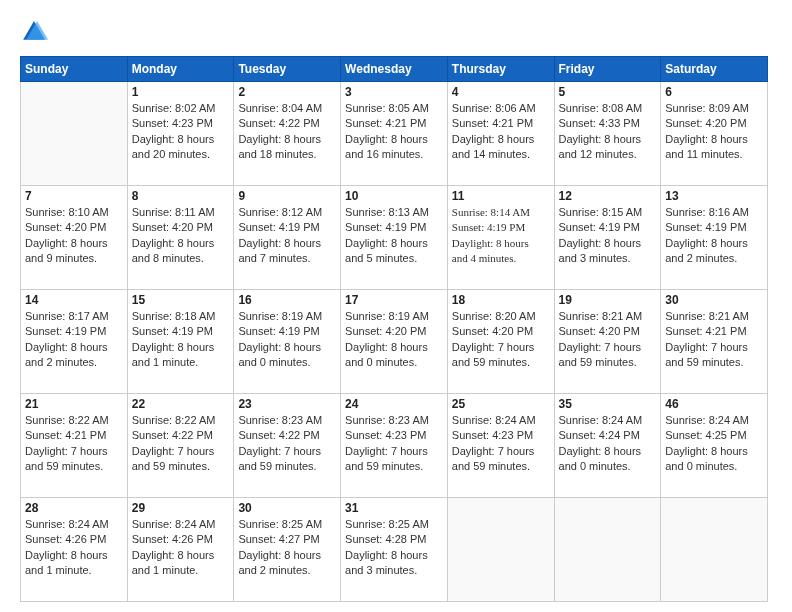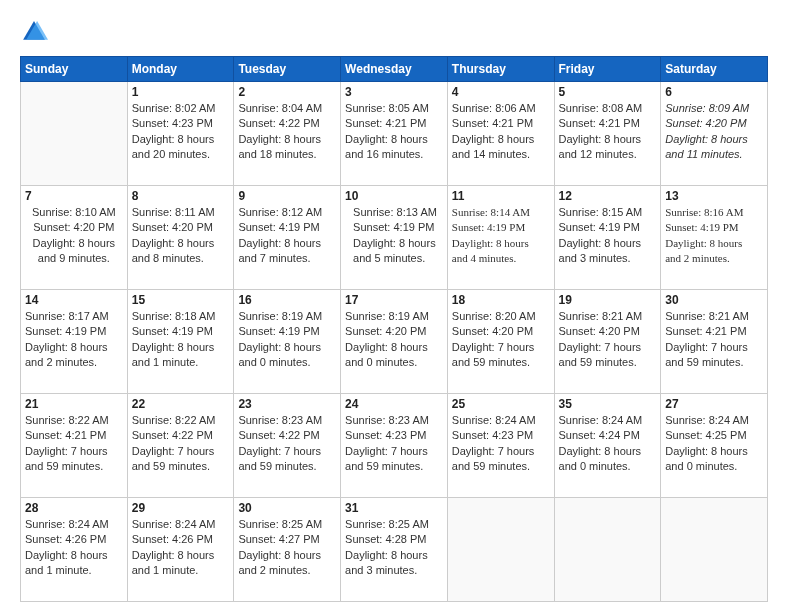--- a/index.html
+++ b/index.html
@@ -159,78 +159,78 @@
           <td>
             <span class="day-num">4</span>
             <div class="day-info" style="white-space: pre-line;">Sunrise: 8:06 AM
 Sunset: 4:21 PM
 Daylight: 8 hours
 and 14 minutes.</div>
           </td>
           <td>
             <span class="day-num">5</span>
             <div class="day-info" style="white-space: pre-line;">Sunrise: 8:08 AM
-Sunset: 4:21 PM
+Sunset: 4:33 PM
 Daylight: 8 hours
 and 12 minutes.</div>
           </td>
           <td>
             <span class="day-num">6</span>
-            <div class="day-info" style="white-space: pre-line; font-style: italic;">Sunrise: 8:09 AM
+            <div class="day-info" style="white-space: pre-line;">Sunrise: 8:09 AM
 Sunset: 4:20 PM
 Daylight: 8 hours
 and 11 minutes.</div>
           </td>
         </tr>
         <tr>
           <td>
             <span class="day-num">7</span>
-            <div class="day-info" style="white-space: pre-line; text-align: center;">Sunrise: 8:10 AM
+            <div class="day-info" style="white-space: pre-line;">Sunrise: 8:10 AM
 Sunset: 4:20 PM
 Daylight: 8 hours
 and 9 minutes.</div>
           </td>
           <td>
             <span class="day-num">8</span>
             <div class="day-info" style="white-space: pre-line;">Sunrise: 8:11 AM
 Sunset: 4:20 PM
 Daylight: 8 hours
 and 8 minutes.</div>
           </td>
           <td>
             <span class="day-num">9</span>
             <div class="day-info" style="white-space: pre-line;">Sunrise: 8:12 AM
 Sunset: 4:19 PM
 Daylight: 8 hours
 and 7 minutes.</div>
           </td>
           <td>
             <span class="day-num">10</span>
-            <div class="day-info" style="white-space: pre-line; margin-left: 8px;">Sunrise: 8:13 AM
+            <div class="day-info" style="white-space: pre-line;">Sunrise: 8:13 AM
 Sunset: 4:19 PM
 Daylight: 8 hours
 and 5 minutes.</div>
           </td>
           <td>
             <span class="day-num">11</span>
             <div class="day-info" style="white-space: pre-line; font-family: Liberation Serif, serif;">Sunrise: 8:14 AM
 Sunset: 4:19 PM
 Daylight: 8 hours
 and 4 minutes.</div>
           </td>
           <td>
             <span class="day-num">12</span>
             <div class="day-info" style="white-space: pre-line;">Sunrise: 8:15 AM
 Sunset: 4:19 PM
 Daylight: 8 hours
 and 3 minutes.</div>
           </td>
           <td>
             <span class="day-num">13</span>
-            <div class="day-info" style="white-space: pre-line; font-family: Liberation Serif, serif;">Sunrise: 8:16 AM
+            <div class="day-info" style="white-space: pre-line;">Sunrise: 8:16 AM
 Sunset: 4:19 PM
 Daylight: 8 hours
 and 2 minutes.</div>
           </td>
         </tr>
         <tr>
           <td>
             <span class="day-num">14</span>
             <div class="day-info" style="white-space: pre-line;">Sunrise: 8:17 AM
 Sunset: 4:19 PM
@@ -317,21 +317,21 @@
 and 59 minutes.</div>
           </td>
           <td>
             <span class="day-num">35</span>
             <div class="day-info" style="white-space: pre-line;">Sunrise: 8:24 AM
 Sunset: 4:24 PM
 Daylight: 8 hours
 and 0 minutes.</div>
           </td>
           <td>
-            <span class="day-num">27</span>
+            <span class="day-num">46</span>
             <div class="day-info" style="white-space: pre-line;">Sunrise: 8:24 AM
 Sunset: 4:25 PM
 Daylight: 8 hours
 and 0 minutes.</div>
           </td>
         </tr>
         <tr class="last-row">
           <td>
             <span class="day-num">28</span>
             <div class="day-info" style="white-space: pre-line;">Sunrise: 8:24 AM

